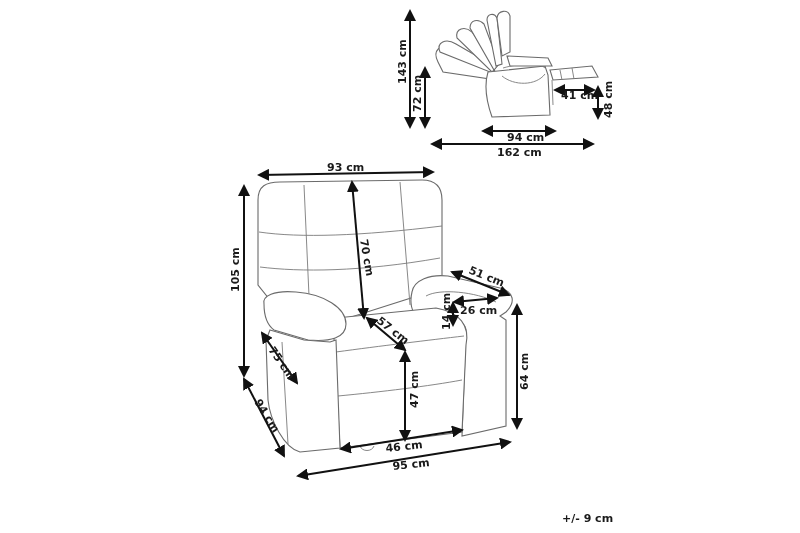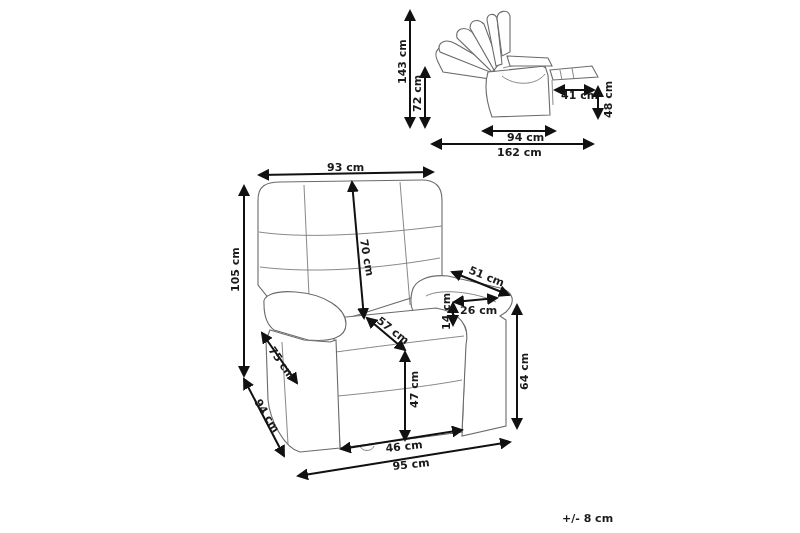--- a/index.html
+++ b/index.html
@@ -112,13 +112,13 @@
     <text class="lbl" transform="translate(393,470) rotate(-6)">95 cm</text>
 
     <line class="dim" x1="244" y1="379" x2="284" y2="456" marker-start="url(#ah)" marker-end="url(#ah)"></line>
     <text class="lbl" transform="translate(254,402) rotate(58)">94 cm</text>
 
     <line class="dim" x1="262" y1="333" x2="297" y2="383" marker-start="url(#ah)" marker-end="url(#ah)"></line>
     <text class="lbl" transform="translate(268,350) rotate(55)">75 cm</text>
   </g>
 </svg>
 
-<div class="tol">+/- 8 cm</div>
+<div class="tol">+/- 9 cm</div>
 
 </body></html>

